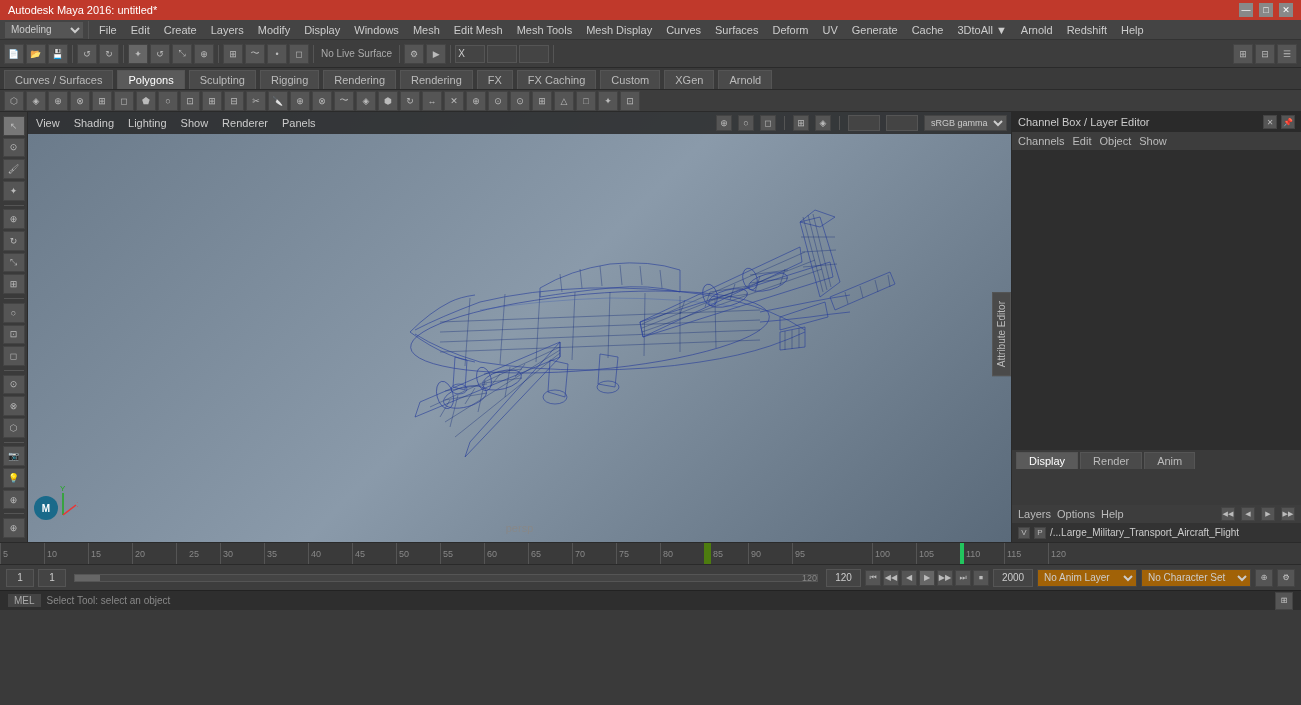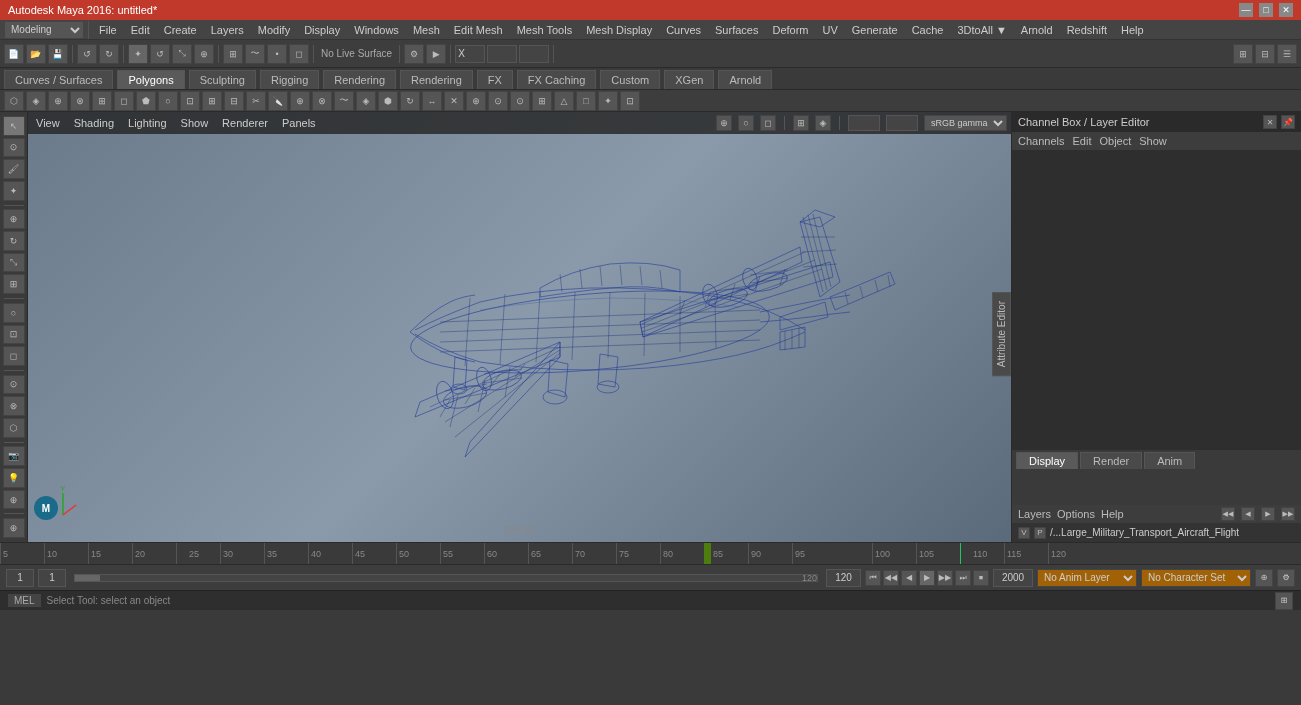--- a/index.html
+++ b/index.html
@@ -814,21 +814,21 @@
     <div class="tl-tick" style="width:44px; border-left:1px solid #555; padding-left:2px;">60</div>
     <div class="tl-tick" style="width:44px; border-left:1px solid #555; padding-left:2px;">65</div>
     <div class="tl-tick" style="width:44px; border-left:1px solid #555; padding-left:2px;">70</div>
     <div class="tl-tick" style="width:44px; border-left:1px solid #555; padding-left:2px;">75</div>
     <div class="tl-tick" style="width:44px; border-left:1px solid #555; padding-left:2px;">80</div>
     <div class="tl-tick" style="width:44px; border-left:7px solid #4d7c0f; padding-left:2px;">85</div>
     <div class="tl-tick" style="width:44px; border-left:1px solid #555; padding-left:2px;">90</div>
     <div class="tl-tick" style="width:44px; border-left:1px solid #555; padding-left:2px;">95</div>
     <div class="tl-tick" style="width:44px; border-left:1px solid #555; padding-left:2px;margin-left:36px;">100</div>
     <div class="tl-tick" style="width:44px; border-left:1px solid #555; padding-left:2px;">105</div>
-    <div class="tl-tick" style="width:44px; border-left:1px solid #22c55e; padding-left:12px;">110</div>
+    <div class="tl-tick" style="width:44px; border-left:4px solid #22c55e; padding-left:2px;">110</div>
     <div class="tl-tick" style="width:44px; border-left:1px solid #555; padding-left:2px;">115</div>
     <div class="tl-tick" style="width:44px; border-left:1px solid #555; padding-left:2px;">120</div>
   </div>
 </div>
 
 <div id="bottom-controls" style="background:#3d3d3d; height:26px; display:flex; align-items:center; padding:0 6px; gap:4px; border-top:1px solid #2a2a2a;">
   <input class="bc-input" value="1" style="width: 28px;">
   <input class="bc-input" value="1" style="width: 28px;">
 
   <div id="range-bar" style="flex:1; height:8px; background:#444; border:1px solid #555; position:relative;">

